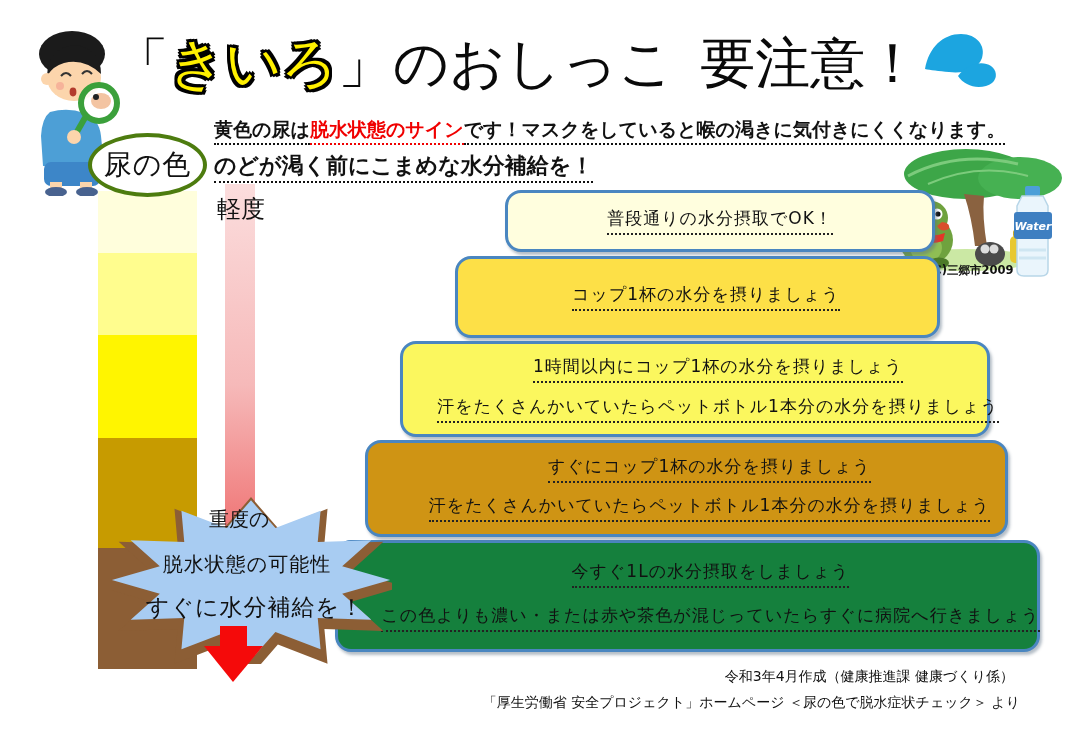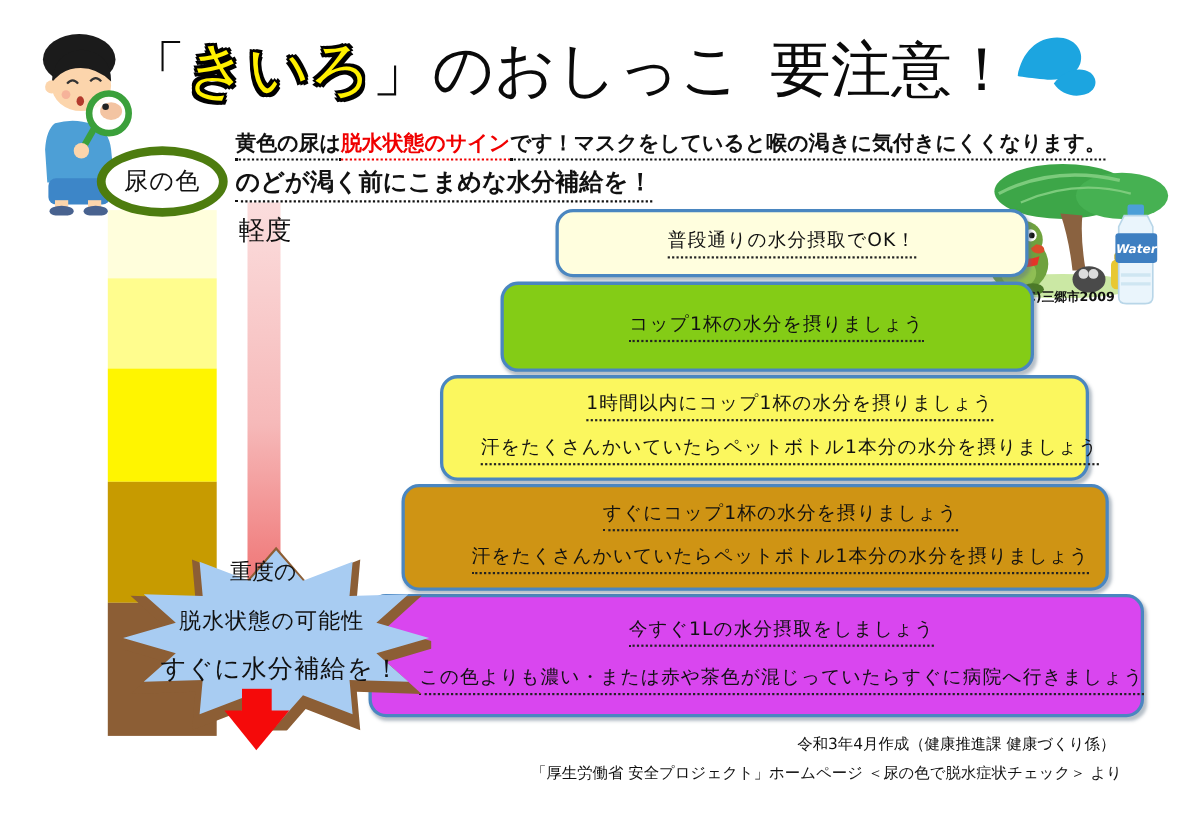--- a/index.html
+++ b/index.html
@@ -23,23 +23,23 @@
   .title .warn { margin-left:26px; }
   .drops { position:absolute; left:925px; top:33px; z-index:6; }
   
   .sub1 { position:absolute; left:214px; top:117px; z-index:6; font-size:19px; font-weight:bold; white-space:nowrap;}
   .sub2 { position:absolute; left:214px; top:151px; z-index:6; font-size:22px; font-weight:bold; white-space:nowrap;}
   .du  { border-bottom:2px dotted #111; padding-bottom:3px; }
   .dur { color:#f00000; border-bottom:2px dotted #f00000; padding-bottom:3px; }
   
   .oval {
     position:absolute; left:88px; top:133px; width:119px; height:64px; z-index:5;
-    background:#fff; border:8px solid #4d7c0f; border-radius:50%;
+    background:#fff; border:4px solid #4d7c0f; border-radius:50%;
     display:flex; align-items:center; justify-content:center;
-    font-size:22px; letter-spacing:1px;
+    font-size:28px; letter-spacing:1px;
   }
   .column { position:absolute; left:98px; top:191px; width:99px; z-index:1; }
   .band { width:99px; }
   .band:nth-child(1){height:62px;} .band:nth-child(2){height:82px;}
   .band:nth-child(3){height:103px;} .band:nth-child(4){height:110px;}
   .band:nth-child(5){height:121px;}
   .sevbar {
     position:absolute; left:225px; top:184px; width:30px; height:448px; z-index:2;
     background:linear-gradient(to bottom,#fbdddd 0%,#f6b9b9 45%,#ef7070 80%,#ec5151 100%);
   }
@@ -161,32 +161,32 @@
     <line x1="131" y1="104" x2="158" y2="104" stroke="#cfe6f2" stroke-width="3"></line>
     <line x1="131" y1="112" x2="158" y2="112" stroke="#cfe6f2" stroke-width="3"></line>
     <rect x="126" y="66" width="38" height="27" rx="3" fill="#3e7fc1"></rect>
     <text x="145" y="84" text-anchor="middle" font-size="11" font-style="italic" font-weight="bold" fill="#ffffff" font-family="DejaVu Sans, sans-serif">Water</text>
   </svg>
   <div class="caption">(C)三郷市2009</div>
 
   <div class="box box1" style="background: rgb(255, 254, 222);">
     <span class="bl">普段通りの水分摂取でOK！</span>
   </div>
-  <div class="box box2" style="background: #84cc16; padding-left: 17px;">
+  <div class="box box2" style="background: #fde047; padding-left: 17px;">
     <span class="bl">コップ1杯の水分を摂りましょう</span>
   </div>
   <div class="box box3 two" style="background: rgb(251, 247, 94);">
     <span class="bl">1時間以内にコップ1杯の水分を摂りましょう</span>
     <span class="bl">汗をたくさんかいていたらペットボトル1本分の水分を摂りましょう</span>
   </div>
   <div class="box box4 two" style="background: rgb(207, 148, 20);">
     <span class="bl">すぐにコップ1杯の水分を摂りましょう</span>
     <span class="bl">汗をたくさんかいていたらペットボトル1本分の水分を摂りましょう</span>
   </div>
-  <div class="box box5 two" style="background: #d946ef;">
+  <div class="box box5 two" style="background: #15803d;">
     <span class="bl">今すぐ1Lの水分摂取をしましょう</span>
     <span class="bl">この色よりも濃い・または赤や茶色が混じっていたらすぐに病院へ行きましょう</span>
   </div>
 
   <svg class="star" width="282" height="168" viewBox="0 0 300 194" preserveAspectRatio="none">
     <polygon transform="translate(150,102) scale(1.1,1.12) translate(-150,-95)" points="298,97 247,113 278,143 221,141 224,177 176,157 150,189 124,157 76,177 79,141 22,143 53,113 2,97 53,81 22,51 79,53 76,17 124,37 150,5 176,37 224,17 221,53 278,51 247,81" fill="#8C5E35"></polygon>
     <polygon points="298,97 247,113 278,143 221,141 224,177 176,157 150,189 124,157 76,177 79,141 22,143 53,113 2,97 53,81 22,51 79,53 76,17 124,37 150,5 176,37 224,17 221,53 278,51 247,81" fill="#A8CCF2"></polygon>
   </svg>
   <div class="severe">重度の</div>
   <div class="star-l1">脱水状態の可能性</div>

